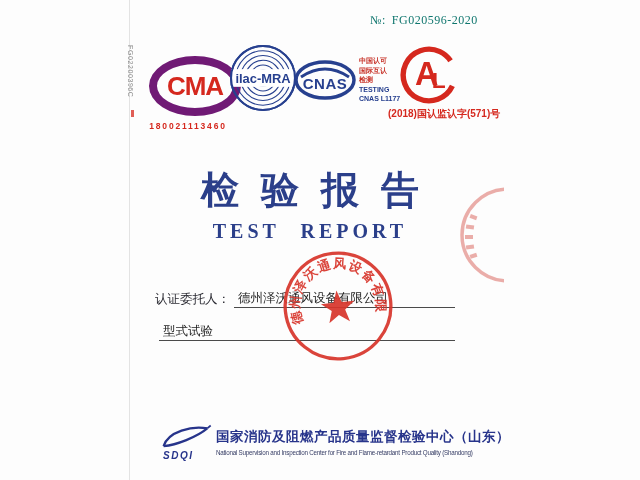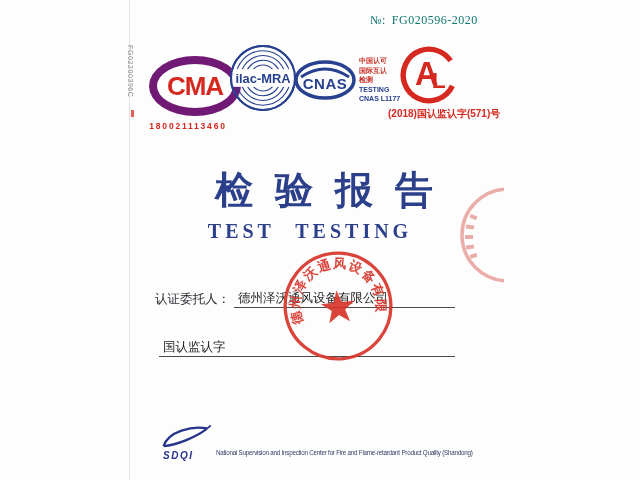--- a/index.html
+++ b/index.html
@@ -27,28 +27,28 @@
 
   .ilac-svg{left:229px;top:44px;}
   .cnas-svg{left:294px;top:60px;}
   .cnas-caption{left:359px;top:56px;font-size:7px;line-height:9.5px;font-weight:700;}
   .cnas-caption .zh{color:#c8352b;}
   .cnas-caption .en{color:#27408f;}
   .cal-svg{left:399px;top:45px;}
   .cal-caption{left:388px;top:107px;font-size:10px;color:#d5281e;font-weight:600;white-space:nowrap;}
 
   
-  #title-zh{left:14px;top:165px;width:620px;text-align:center;color:#2b3f8a;font-weight:700;
+  #title-zh{left:0;top:165px;width:620px;text-align:center;color:#2b3f8a;font-weight:700;
             font-size:38px;letter-spacing:22px;text-indent:22px;}
   #title-en{left:0;top:220px;width:620px;text-align:center;color:#2b3f8a;font-weight:700;
             font-family:"Liberation Serif",serif;font-size:20px;letter-spacing:4px;word-spacing:12px;}
 
   
   #form-area{left:155px;top:290px;width:300px;}
-  .field-row{display:flex;align-items:flex-end;margin-bottom:31px;height:18px;}
+  .field-row{display:flex;align-items:flex-end;margin-bottom:15px;height:18px;}
   .field-label{font-size:12.5px;color:#2b2b33;white-space:nowrap;flex:none;}
   .field-line{flex:1;border-bottom:1px solid #4a4a4a;margin-left:4px;height:17px;
               font-family:"Liberation Serif",serif;font-size:12.5px;color:#1f1f1f;
               padding-left:4px;white-space:nowrap;overflow:hidden;}
 
   
   #company-stamp{left:281px;top:249px;opacity:.92;transform:rotate(-6deg);}
   #partial-stamp{left:456px;top:183px;width:48px;height:106px;overflow:hidden;opacity:.5;}
 
   
@@ -108,57 +108,58 @@
   </div>
 
   <svg class="abs cal-svg" width="60" height="60" viewBox="0 0 100 100">
     <circle cx="50" cy="50" r="43" fill="none" stroke="#d5281e" stroke-width="9" stroke-dasharray="225 45" transform="rotate(25 50 50)"></circle>
     <text x="46" y="66" text-anchor="middle" font-size="54" font-weight="bold" fill="#d5281e">A</text>
     <text x="66" y="72" text-anchor="middle" font-size="38" font-weight="bold" fill="#d5281e">L</text>
   </svg>
   <div class="abs cal-caption">(2018)国认监认字(571)号</div>
 
   <div id="title-zh" class="abs">检验报告</div>
-  <div id="title-en" class="abs">TEST TESTING</div>
+  <div id="title-en" class="abs">TEST REPORT</div>
 
   <div id="partial-stamp" class="abs">
     <svg width="100" height="106" viewBox="0 0 100 106">
       <circle cx="52" cy="52" r="46" fill="none" stroke="#d96057" stroke-width="3.5"></circle>
       <g fill="#d96057">
         <rect x="14" y="32" width="7" height="4" transform="rotate(20 17 34)"></rect>
         <rect x="10" y="42" width="8" height="4" transform="rotate(8 14 44)"></rect>
         <rect x="9" y="52" width="8" height="4"></rect>
         <rect x="10" y="62" width="8" height="4" transform="rotate(-8 14 64)"></rect>
         <rect x="14" y="71" width="7" height="4" transform="rotate(-18 17 73)"></rect>
       </g>
     </svg>
   </div>
 
   <div id="form-area" class="abs">
     <div class="field-row">
       <span class="field-label">认证委托人：</span>
       <span class="field-line">德州泽沃通风设备有限公司</span>
     </div>
     <div class="field-row">
-      <span class="field-line">国认监认字</span>
+      <span class="field-line">型式试验</span>
     </div>
   </div>
 
   <svg id="company-stamp" class="abs" width="114" height="114" viewBox="0 0 110 110">
     <defs>
       <path id="stamp-arc" d="M 20.2,67.7 A 37,37 0 1 1 89.8,67.7" fill="none"></path>
     </defs>
     <circle cx="55" cy="55" r="51" fill="none" stroke="#d8352b" stroke-width="3.2"></circle>
     <text font-size="12.5" font-weight="bold" fill="#d8352b" letter-spacing="1.5">
       <textPath href="#stamp-arc" startOffset="0">德州泽沃通风设备有限公司</textPath>
     </text>
     <polygon fill="#d8352b" points="55,40 59,51.5 71.2,51.7 61.5,59.1 65,70.8 55,63.8 45,70.8 48.5,59.1 38.8,51.7 51,51.5"></polygon>
   </svg>
 
   <svg id="footer-logo" class="abs" width="54" height="28" viewBox="0 0 94 48">
     <path d="M8,40 C16,14 58,4 84,9" fill="none" stroke="#27348b" stroke-width="4"></path>
     <path d="M84,9 C66,24 30,38 8,40" fill="none" stroke="#27348b" stroke-width="4"></path>
     <path d="M84,9 l6,-5" fill="none" stroke="#27348b" stroke-width="3"></path>
   </svg>
   <div id="footer-logo-text" class="abs">SDQI</div>
+  <div id="footer-zh" class="abs">国家消防及阻燃产品质量监督检验中心（山东）</div>
   <div id="footer-en" class="abs">National Supervision and Inspection Center for Fire and Flame-retardant Product Quality (Shandong)</div>
 
 </div>
 
 </body></html>

